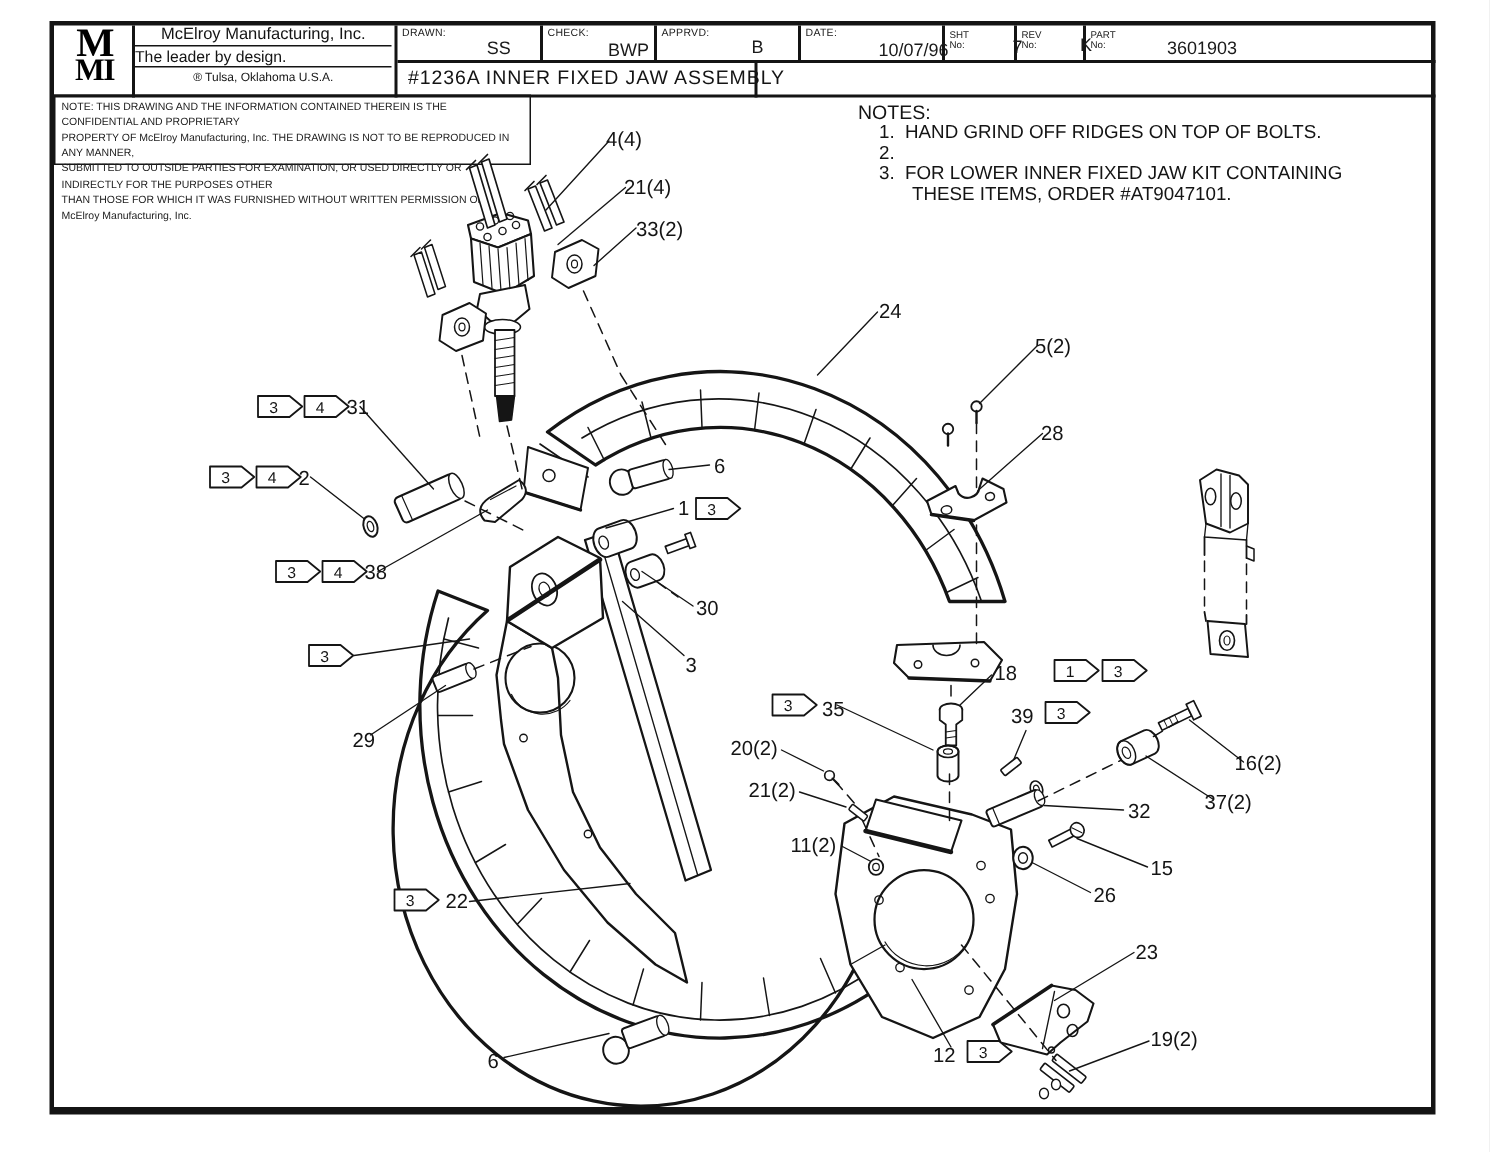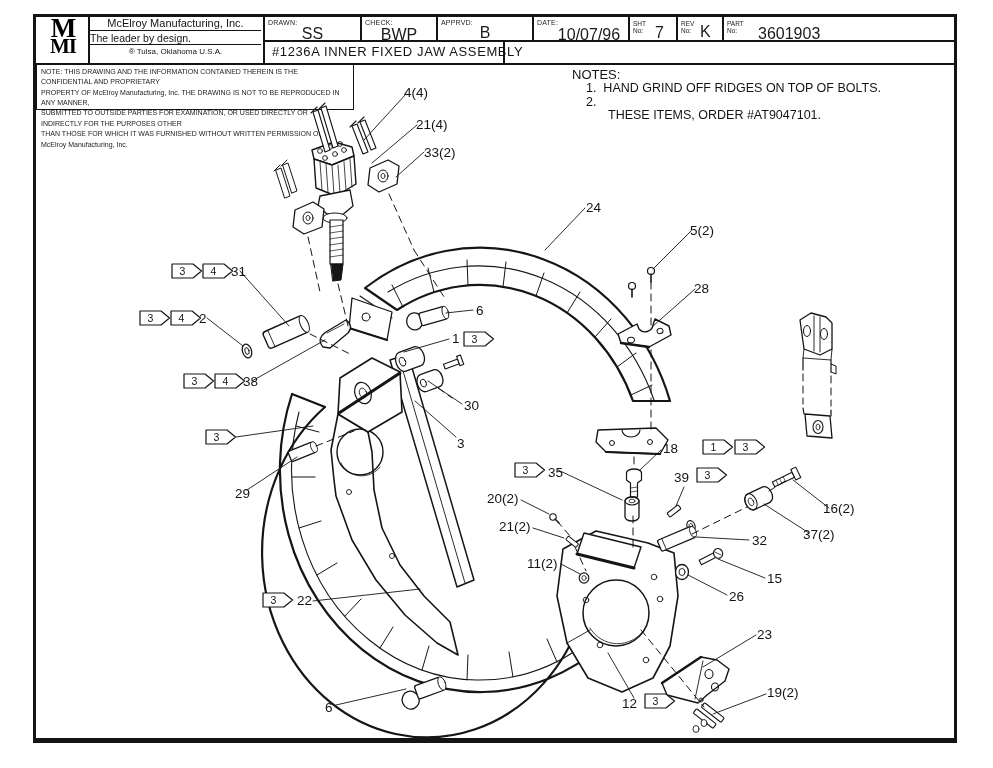--- a/index.html
+++ b/index.html
@@ -3,21 +3,21 @@
 <meta charset="utf-8">
 <style>
   html,body{margin:0;padding:0;background:#e8e8e8;}
   .sheet{position:relative;width:993px;height:768px;background:#ffffff;overflow:hidden;
          font-family:"Liberation Sans",sans-serif;color:#141414;}
   .frame{position:absolute;left:33px;top:14px;width:924px;height:729px;
          border:3px solid #141414;border-bottom-width:5px;box-sizing:border-box;}
   .hline,.vline{position:absolute;background:#141414;}
   .lbl{position:absolute;font-size:7px;letter-spacing:.2px;color:#222;}
   .lbl2{position:absolute;font-size:6.5px;line-height:1.1;white-space:pre-line;color:#222;}
-  .val{position:absolute;font-size:16px;color:#1a1a1a;}
+  .val{position:absolute;font-size:12px;color:#1a1a1a;margin-left:20px;}
   .center{text-align:center;}
   .logo{position:absolute;left:38px;top:16px;width:50px;height:48px;
         font-family:"Liberation Serif",serif;font-weight:bold;color:#000;
         text-align:center;line-height:.92;}
   .logo .l1{font-size:27px;letter-spacing:-1px;}
   .logo .l2{font-size:21px;letter-spacing:-1px;margin-top:-4px;}
   .company{position:absolute;left:90px;top:17px;width:171px;}
   .company .r1{font-size:11px;text-align:center;padding-top:0;height:13px;}
   .company .r2{font-size:10.5px;text-align:left;height:12px;border-top:1.5px solid #141414;padding-top:1px;}
   .company .r3{font-size:8px;text-align:center;border-top:1.5px solid #141414;padding-top:2px;}
@@ -90,20 +90,21 @@
     <div class="conf-inner">NOTE: THIS DRAWING AND THE INFORMATION CONTAINED THEREIN IS THE CONFIDENTIAL AND PROPRIETARY
 PROPERTY OF McElroy Manufacturing, Inc. THE DRAWING IS NOT TO BE REPRODUCED IN ANY MANNER,
 SUBMITTED TO OUTSIDE PARTIES FOR EXAMINATION, OR USED DIRECTLY OR INDIRECTLY FOR THE PURPOSES OTHER
 THAN THOSE FOR WHICH IT WAS FURNISHED WITHOUT WRITTEN PERMISSION OF McElroy Manufacturing, Inc.</div>
   </div>
 
   <div class="notes">
     <div class="n-head">NOTES:</div>
     <div class="ind1">1.  HAND GRIND OFF RIDGES ON TOP OF BOLTS.</div>
     <div class="ind1">2.</div>
+    <div class="ind1">3.  FOR LOWER INNER FIXED JAW KIT CONTAINING</div>
     <div class="ind2">THESE ITEMS, ORDER #AT9047101.</div>
   </div>
 
   <svg width="993" height="768" viewBox="0 0 993 768">
     <g stroke="#151515" fill="none" stroke-linecap="round" stroke-linejoin="round">
 
       <g>
         <path d="M292,394 A200,222 0 0 0 603,645 L582,616 A165,185 0 1 1 325,407 Z" fill="#fff" stroke-width="2.2"></path>
         <path d="M299,412 A188,210 0 0 0 585,644" stroke-width="1.1"></path>
         <path d="M296,426 L319,432 M292,477 L315,477 M299,528 L321,521 M317,575 L337,563 M345,616 L361,599 M380,648 L393,627 M422,670 L429,646 M467,680 L468,655 M513,677 L509,652 M557,662 L547,639" stroke-width="1"></path>

